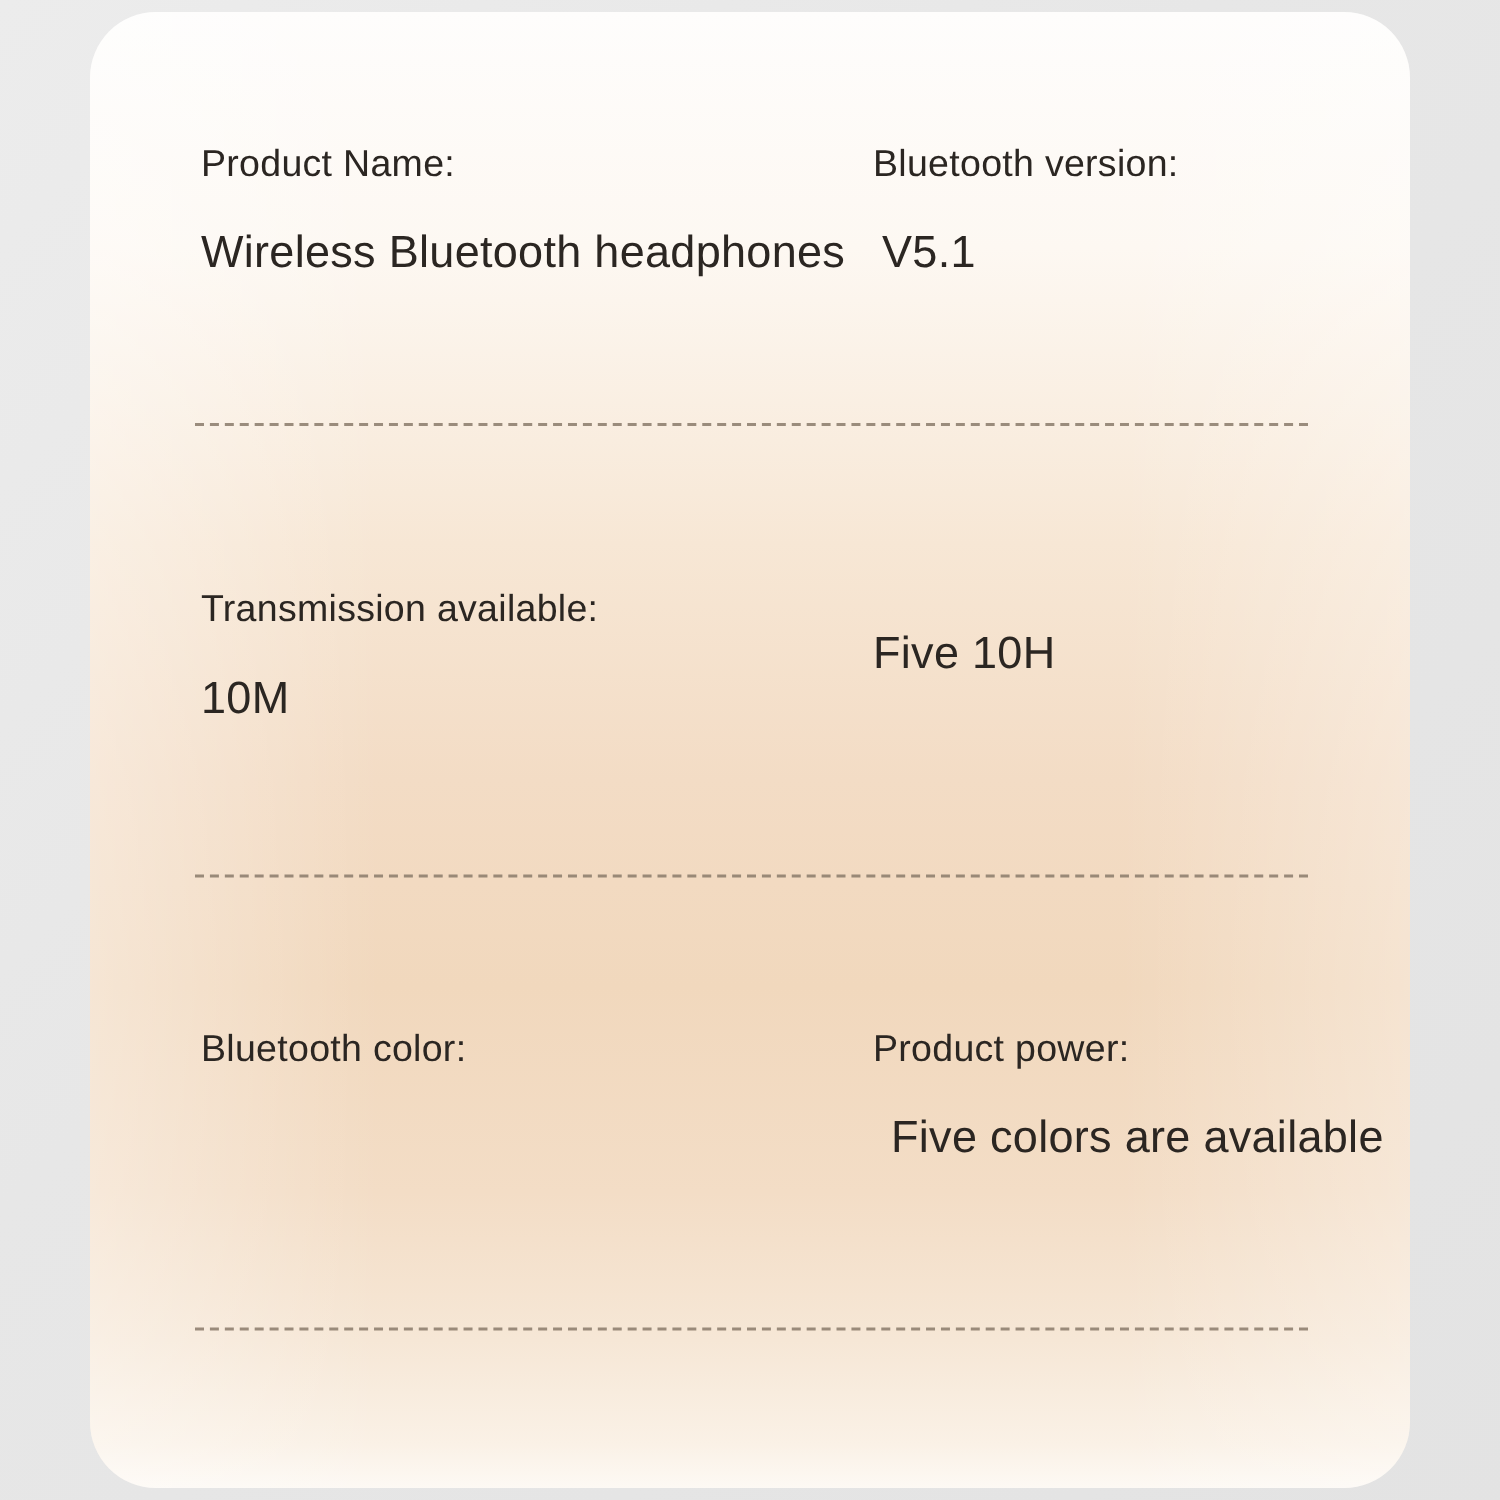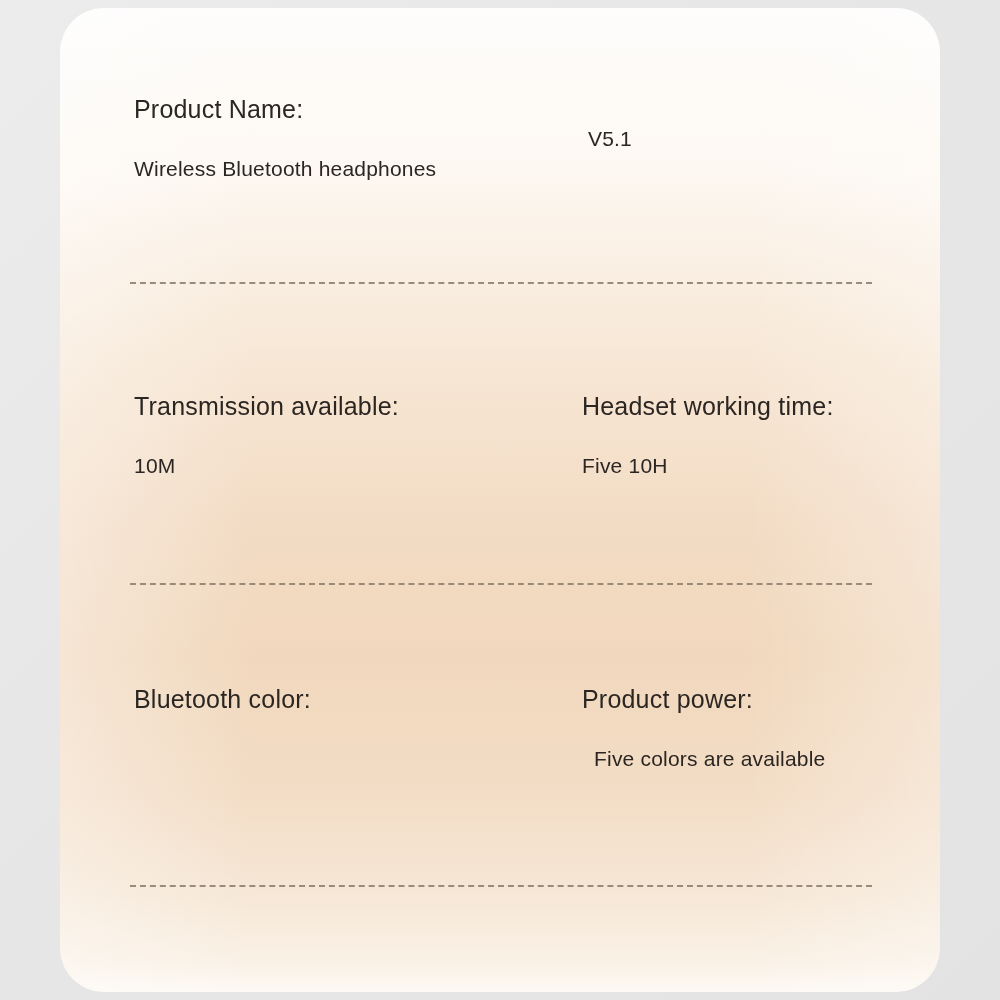--- a/index.html
+++ b/index.html
@@ -82,21 +82,21 @@
 
   .spec-label {
     font-size: 25px;
     color: #2b2622;
     letter-spacing: 0.2px;
     line-height: 30px;
     white-space: nowrap;
   }
   .spec-value {
     margin-top: 30px;
-    font-size: 21px;
+    font-size: 30px;
     color: #2b2622;
     letter-spacing: 0.2px;
     line-height: 30px;
     white-space: nowrap;
   }
   .indent-1 { padding-left: 6px; }
   .indent-2 { padding-left: 12px; }
 
   .divider {
     position: absolute;
@@ -114,35 +114,35 @@
   <div id="spec-card">
     <div class="spec-rows">
 
       <div class="spec-row" style="top:86px;">
         <div class="row-grid">
           <div class="cell cell-left">
             <div class="spec-label">Product Name:</div>
             <div class="spec-value">Wireless Bluetooth headphones</div>
           </div>
           <div class="cell cell-right">
+            <div class="spec-label">Bluetooth version:</div>
             <div class="spec-value indent-1">V5.1</div>
           </div>
         </div>
       </div>
 
       <div class="divider" style="top:274px;"></div>
 
       <div class="spec-row" style="top:383px;">
         <div class="row-grid">
           <div class="cell cell-left">
             <div class="spec-label">Transmission available:</div>
             <div class="spec-value">10M</div>
           </div>
           <div class="cell cell-right">
-            <div class="spec-label">Headset working time:</div>
             <div class="spec-value">Five 10H</div>
           </div>
         </div>
       </div>
 
       <div class="divider" style="top:575px;"></div>
 
       <div class="spec-row" style="top:676px;">
         <div class="row-grid">
           <div class="cell cell-left">

